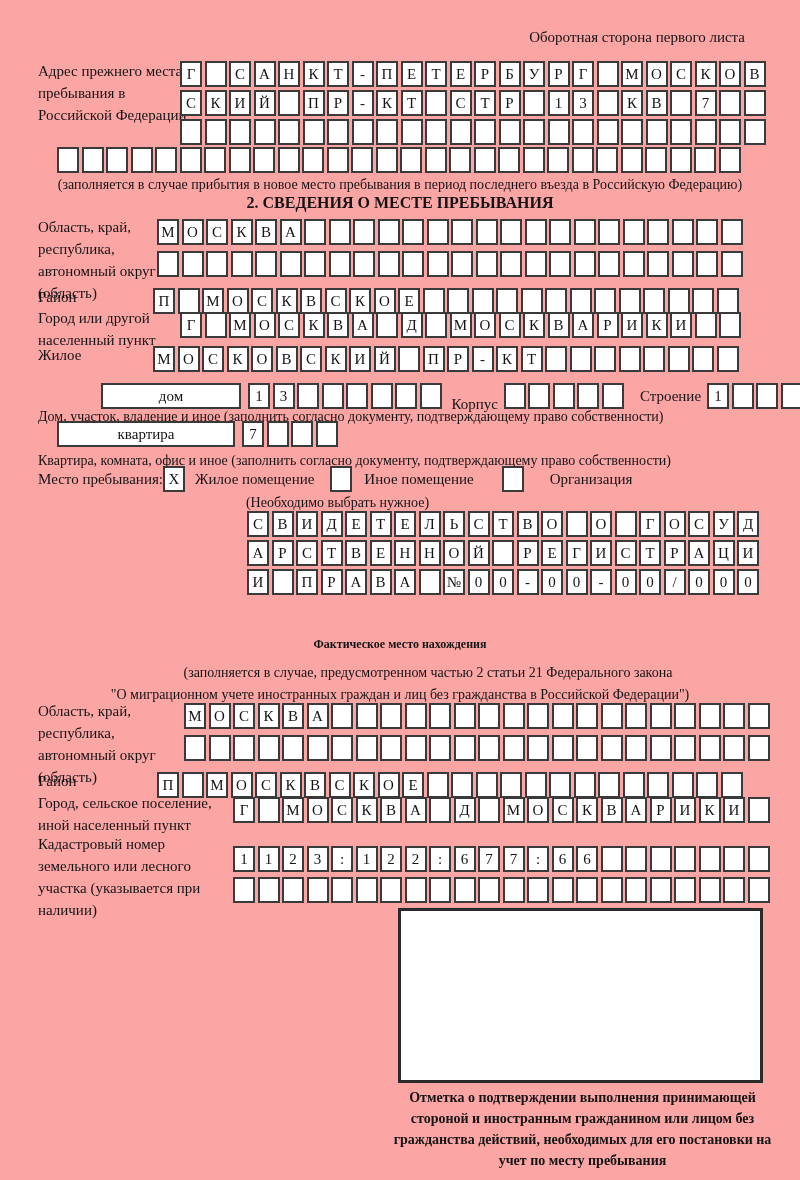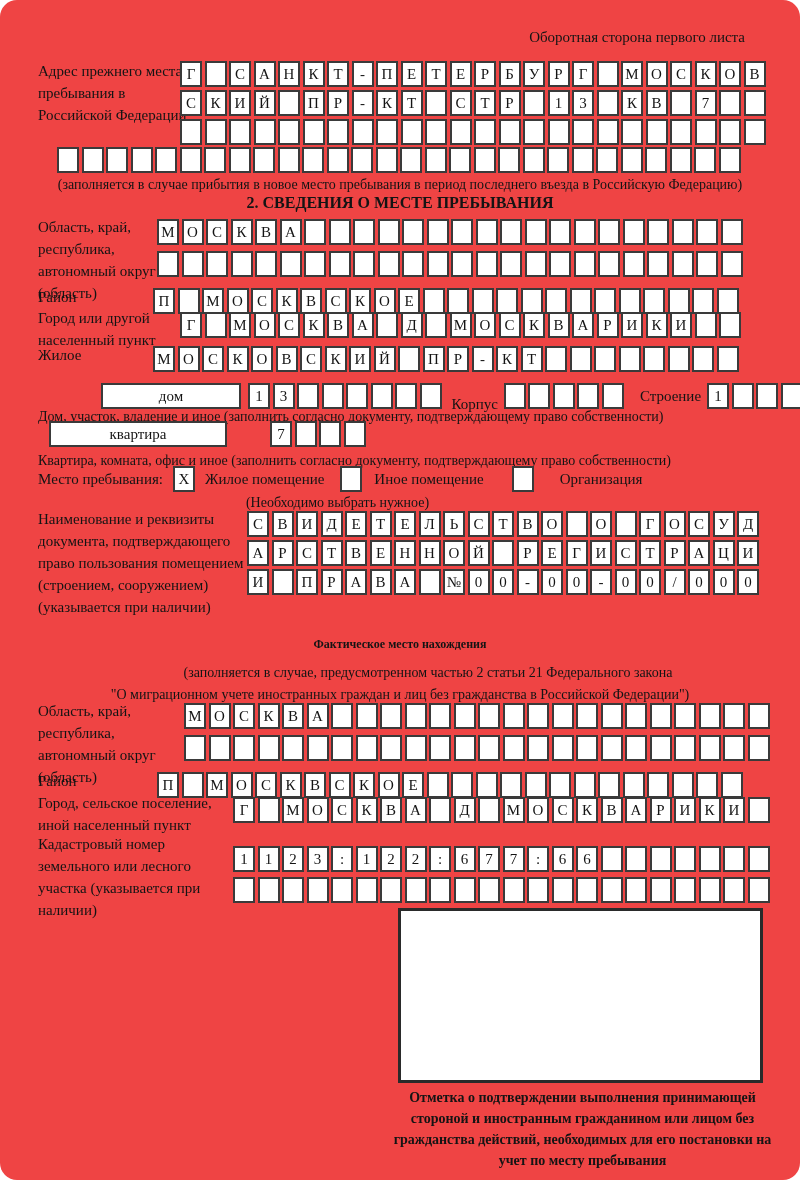--- a/index.html
+++ b/index.html
@@ -1,18 +1,18 @@
 <!DOCTYPE html>
 <html><head>
 <meta charset="utf-8">
 <style>
   html,body{margin:0;padding:0;background:#ffffff;}
   .page{
-    position:relative;width:800px;height:1180px;background:#ef4444;
-    font-family:"Liberation Serif","DejaVu Serif",serif;color:#141414;overflow:hidden;border-radius:17px;
+    position:relative;width:800px;height:1180px;background:#fca5a5;
+    font-family:"Liberation Serif","DejaVu Serif",serif;color:#141414;overflow:hidden;
   }
   .abs{position:absolute;}
   .label{font-size:15px;line-height:22px;}
   .small{font-size:14px;line-height:21px;}
   .center{text-align:center;}
   .bold{font-weight:bold;}
   .grid{display:flex;gap:2.5px;}
   .cell{
     flex:0 0 22px;width:22px;height:26px;box-sizing:border-box;
     border:2px solid #3a3a3a;background:#fff;
@@ -307,43 +307,42 @@
     <span class="label" style="margin:0 6px 0 16px;text-align:center;">Строение</span>
     <div class="grid">
         <span class="cell">1</span>
         <span class="cell"></span>
         <span class="cell"></span>
         <span class="cell"></span>
       </div>
   </div>
   <div class="abs small" style="left:38px;top:406px;">Дом, участок, владение и иное (заполнить согласно документу, подтверждающему право собственности)</div>
 
-  <div class="abs inline" style="left:49px;top:421px;gap:36px;">
+  <div class="abs inline" style="left:57px;top:421px;">
     <div class="labelbox" style="width:178px;">квартира</div>
     <div class="grid" style="margin-left:7px;">
         <span class="cell">7</span>
         <span class="cell"></span>
         <span class="cell"></span>
         <span class="cell"></span>
       </div>
   </div>
   <div class="abs small" style="left:38px;top:450px;">Квартира, комната, офис и иное (заполнить согласно документу, подтверждающему право собственности)</div>
 
   <div class="abs inline" style="left:38px;top:466px;">
-    <span class="label" style="margin-right:10px;">Место пребывания:</span>
+    <span class="label" style="">Место пребывания:</span>
     <span class="cell">X</span>
     <span class="label" style="margin:0 16px 0 10px;">Жилое помещение</span>
     <span class="cell"></span>
     <span class="label" style="margin:0 28px 0 12px;">Иное помещение</span>
     <span class="cell"></span>
     <span class="label" style="margin-left:26px;">Организация</span>
   </div>
   <div class="abs small center" style="left:0;width:675px;top:492px;">(Необходимо выбрать нужное)</div>
 
-  <div class="abs label" style="left:38px;top:508px;width:212px;">Наименование и реквизиты документа, подтверждающего право пользования помещением (строением, сооружением) (указывается при наличии)</div>
   <div class="abs grid" style="left:247px;top:511px;">
       <span class="cell">С</span>
       <span class="cell">В</span>
       <span class="cell">И</span>
       <span class="cell">Д</span>
       <span class="cell">Е</span>
       <span class="cell">Т</span>
       <span class="cell">Е</span>
       <span class="cell">Л</span>
       <span class="cell">Ь</span>

